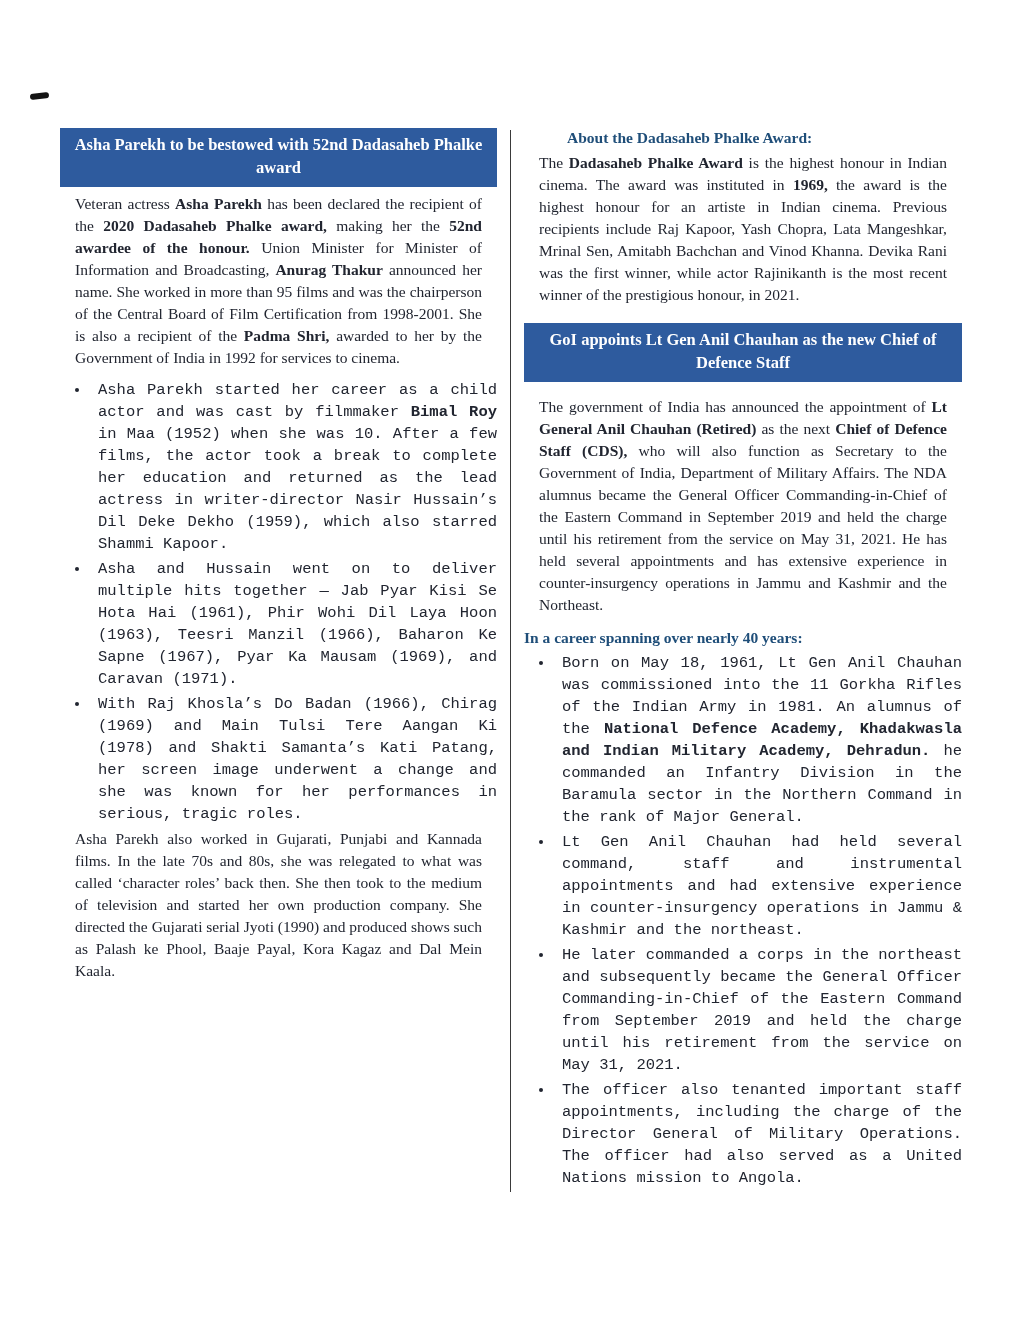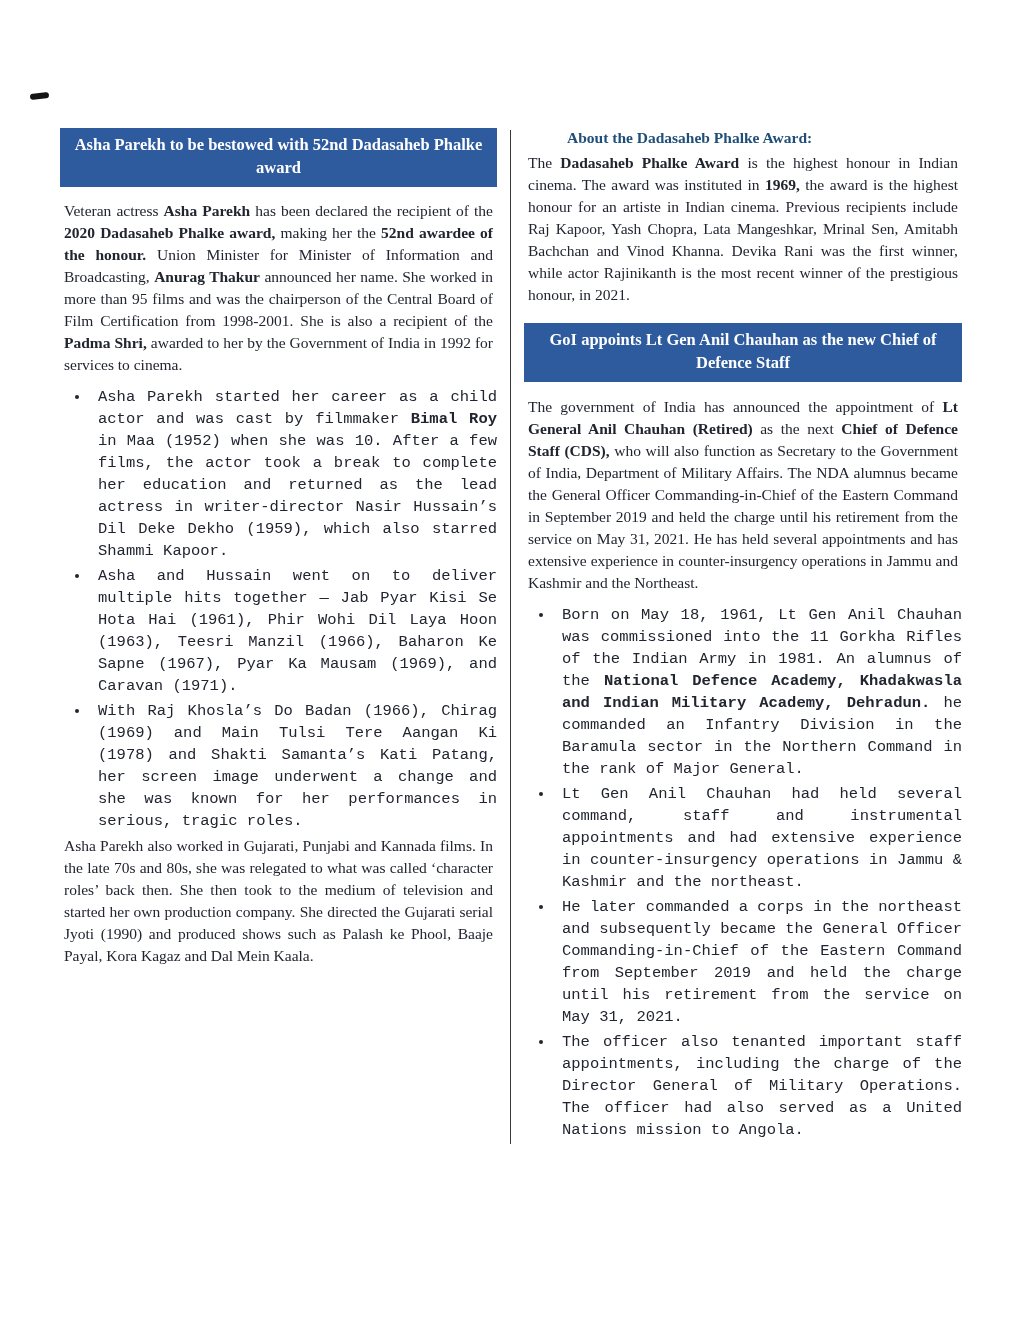--- a/index.html
+++ b/index.html
@@ -16,23 +16,23 @@
   .page{position:relative;width:1020px;height:1320px;background:#ffffff;overflow:hidden;}
   .smudge{position:absolute;left:30px;top:93px;width:19px;height:6px;background:#141414;border-radius:3px;transform:rotate(-6deg);}
   .columns{display:flex;align-items:stretch;box-sizing:border-box;padding:128px 58px 0 60px;}
   .col.left{flex:0 0 437px;width:437px;}
   .divider{flex:0 0 1px;background:var(--divider);margin:2px 13px 0 13px;}
   .col.right{flex:1;min-width:0;}
   .banner{
     background:var(--banner-bg);color:#ffffff;font-weight:bold;
     text-align:center;font-size:16.5px;line-height:1.42;padding:5px 10px 7px;
   }
-  .left .banner{margin-bottom:13px;}
+  .left .banner{margin-bottom:6px;}
   .right .banner{margin:17px 0 14px;}
-  .para{font-size:15.5px;line-height:22px;color:var(--body);text-align:justify;margin:0 4px 10px;}
+  .para{font-size:15.5px;line-height:22px;color:var(--body);text-align:justify;margin:0 15px 10px;}
   .subhead{font-size:15.5px;font-weight:bold;color:var(--heading);margin:13px 0 5px;}
   .subhead.first{margin-top:1px;margin-left:43px;}
   ul.bullets{margin:2px 0 2px;padding-left:30px;font-size:15.5px;line-height:22px;color:var(--body);font-family:Liberation Mono, monospace;}
   ul.bullets li{text-align:justify;margin:0 0 3px;padding-left:8px;}
   .b{font-weight:bold;}
 </style>
 </head>
 <body>
 
 <div class="page">
@@ -54,20 +54,21 @@
 
     <div class="divider"></div>
 
     <div class="col right">
       <h3 class="subhead first">About the Dadasaheb Phalke Award:</h3>
       <p class="para"><span>The </span><span class="b">Dadasaheb Phalke Award</span><span> is the highest honour in Indian cinema. The award was instituted in </span><span class="b">1969,</span><span> the award is the highest honour for an artiste in Indian cinema. Previous recipients include Raj Kapoor, Yash Chopra, Lata Mangeshkar, Mrinal Sen, Amitabh Bachchan and Vinod Khanna. Devika Rani was the first winner, while actor Rajinikanth is the most recent winner of the prestigious honour, in 2021.</span></p>
       <div class="banner">
         <span>GoI appoints Lt Gen Anil Chauhan as the new Chief of Defence Staff</span>
       </div>
       <p class="para"><span>The government of India has announced the appointment of </span><span class="b">Lt General Anil Chauhan (Retired)</span><span> as the next </span><span class="b">Chief of Defence Staff (CDS),</span><span> who will also function as Secretary to the Government of India, Department of Military Affairs. The NDA alumnus became the General Officer Commanding-in-Chief of the Eastern Command in September 2019 and held the charge until his retirement from the service on May 31, 2021. He has held several appointments and has extensive experience in counter-insurgency operations in Jammu and Kashmir and the Northeast.</span></p>
+      <h3 class="subhead">In a career spanning over nearly 40 years:</h3>
       <ul class="bullets">
           <li><span>Born on May 18, 1961, Lt Gen Anil Chauhan was commissioned into the 11 Gorkha Rifles of the Indian Army in 1981. An alumnus of the </span><span class="b">National Defence Academy, Khadakwasla and Indian Military Academy, Dehradun.</span><span> he commanded an Infantry Division in the Baramula sector in the Northern Command in the rank of Major General.</span></li>
           <li><span>Lt Gen Anil Chauhan had held several command, staff and instrumental appointments and had extensive experience in counter-insurgency operations in Jammu &amp; Kashmir and the northeast.</span></li>
           <li><span>He later commanded a corps in the northeast and subsequently became the General Officer Commanding-in-Chief of the Eastern Command from September 2019 and held the charge until his retirement from the service on May 31, 2021.</span></li>
           <li><span>The officer also tenanted important staff appointments, including the charge of the Director General of Military Operations. The officer had also served as a United Nations mission to Angola.</span></li>
         </ul>
     </div>
 
   </div>
 </div>

